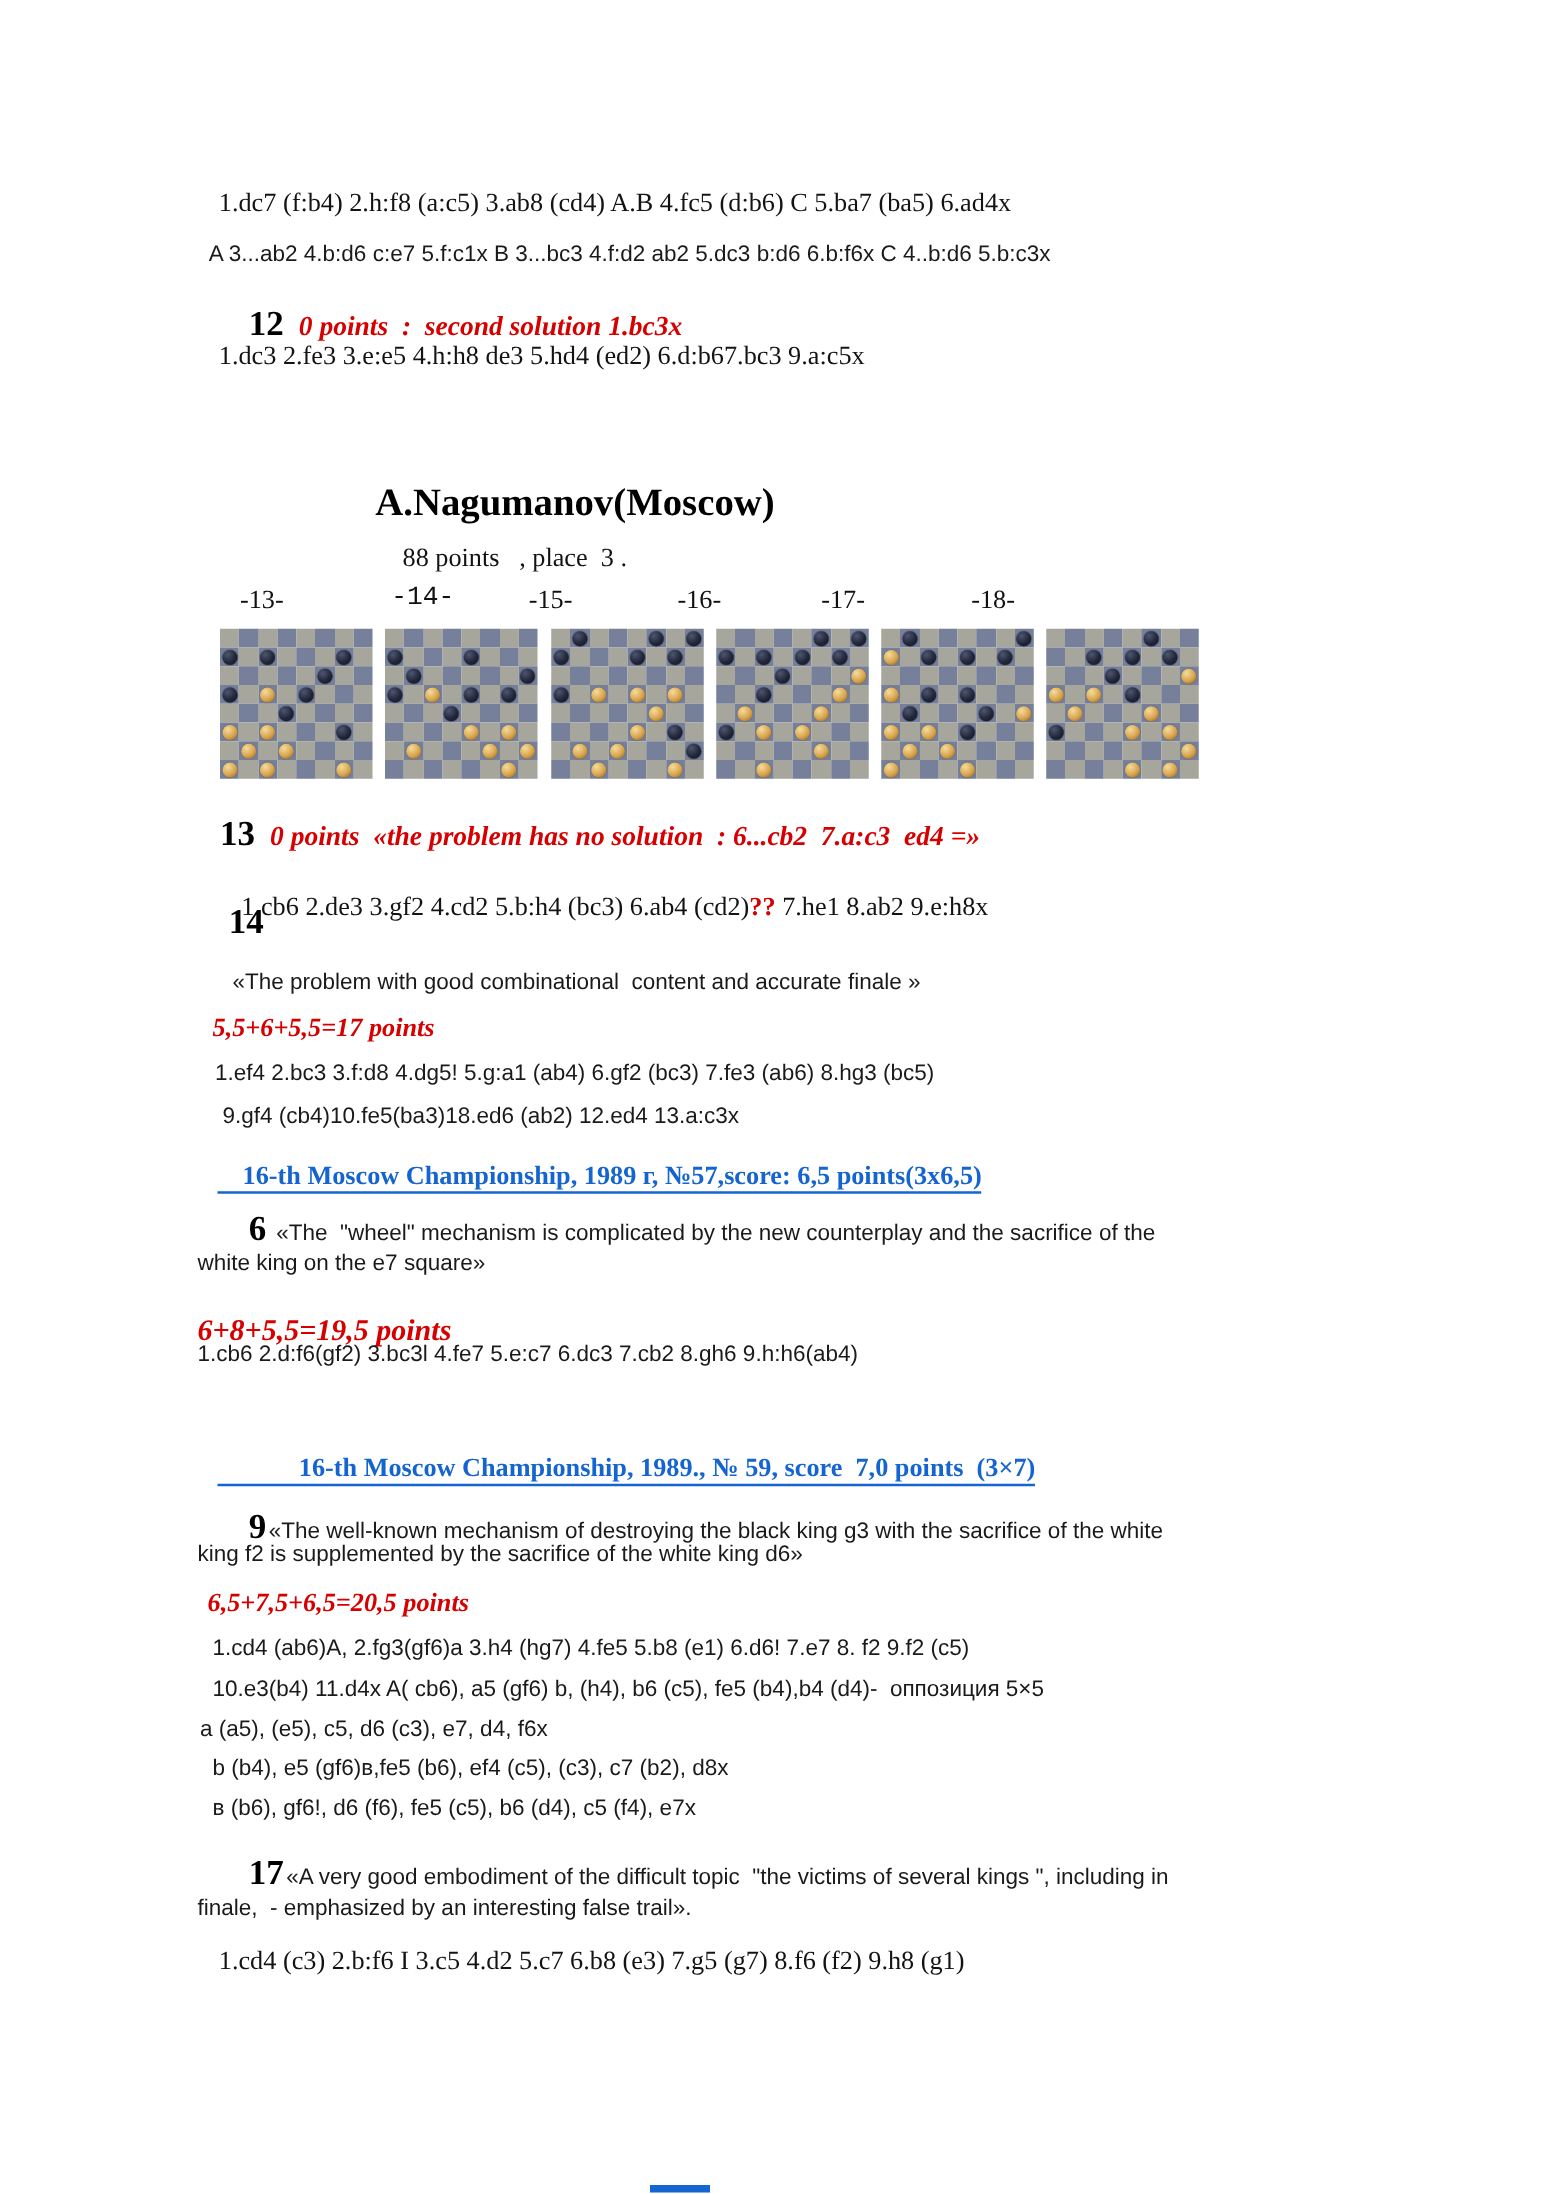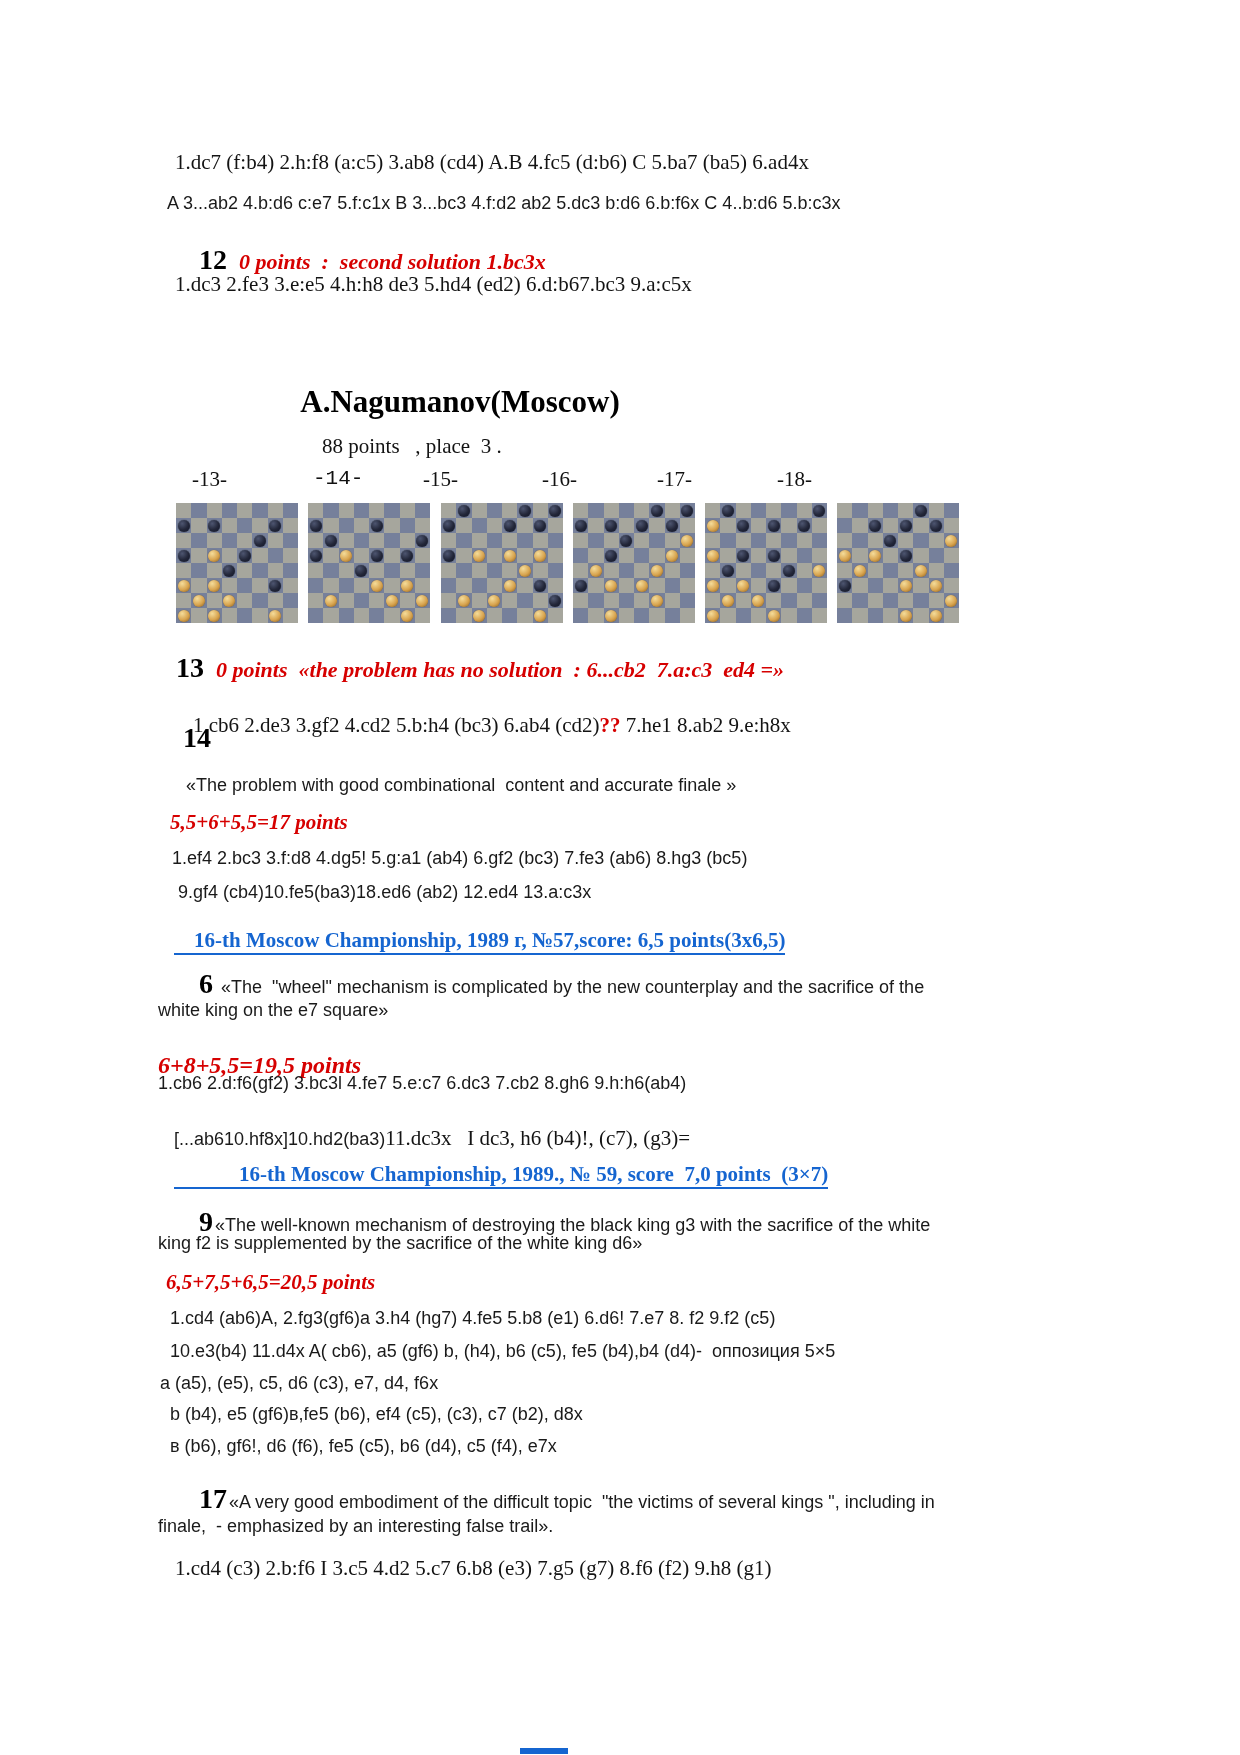--- a/index.html
+++ b/index.html
@@ -576,23 +576,20 @@
   <div class="line" style="top:910px;left:158px;">
     <span class="blue-ch lead20">16-th Moscow Championship, 1989 г, №57,score: 6,5 points(3x6,5)</span>
   </div>
 
   <div class="line" style="top:950px;left:183px;">
     <span class="num">6</span><span class="sans gap8">«The  "wheel" mechanism is complicated by the new counterplay and the sacrifice of the</span>
   </div>
   <div class="line sans" style="top:1000px;left:158px;">white king on the e7 square»</div>
   <div class="line red-it" style="top:1052px;left:158px;font-size:24px;">6+8+5,5=19,5 points</div>
   <div class="line sans" style="top:1073px;left:158px;">1.cb6 2.d:f6(gf2) 3.bc3l 4.fe7 5.e:c7 6.dc3 7.cb2 8.gh6 9.h:h6(ab4)</div>
-  <div class="line" style="top:1108px;left:158px;">
-    <span class="sans">[...ab610.hf8x]10.hd2(ba3)</span><span class="serif">11.dc3x   I dc3, h6 (b4)!, (c7), (g3)=</span>
-  </div>
   <div class="line" style="top:1144px;left:158px;">
     <span class="blue-ch lead65">16-th Moscow Championship, 1989., № 59, score  7,0 points  (3×7)</span>
   </div>
 
   <div class="line" style="top:1188px;left:183px;">
     <span class="num">9</span><span class="sans gap2">«The well-known mechanism of destroying the black king g3 with the sacrifice of the white</span>
   </div>
   <div class="line sans" style="top:1233px;left:158px;">king f2 is supplemented by the sacrifice of the white king d6»</div>
   <div class="line red-it" style="top:1270px;left:166px;font-size:21px;">6,5+7,5+6,5=20,5 points</div>
   <div class="line sans" style="top:1308px;left:170px;">1.cd4 (ab6)A, 2.fg3(gf6)a 3.h4 (hg7) 4.fe5 5.b8 (e1) 6.d6! 7.e7 8. f2 9.f2 (c5)</div>

